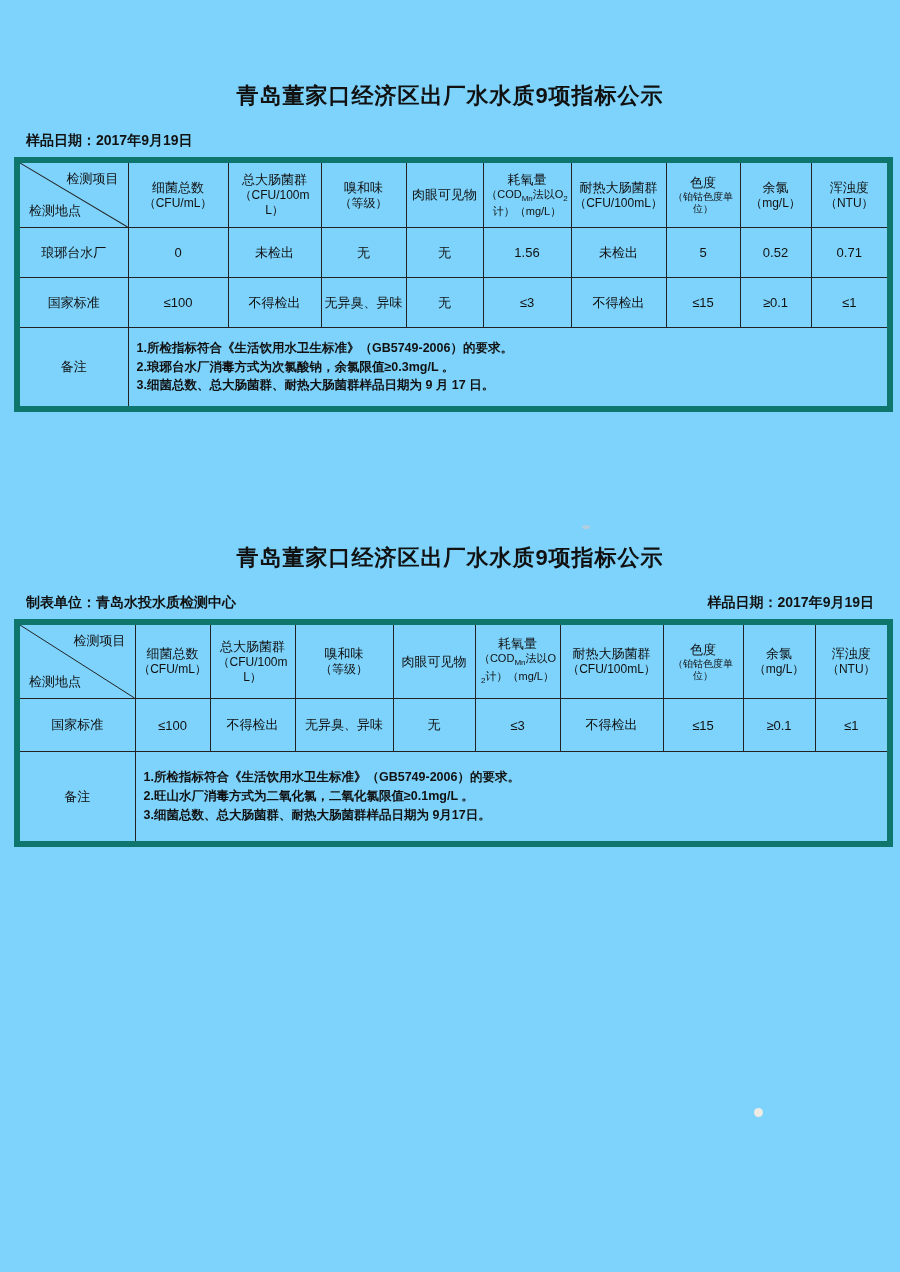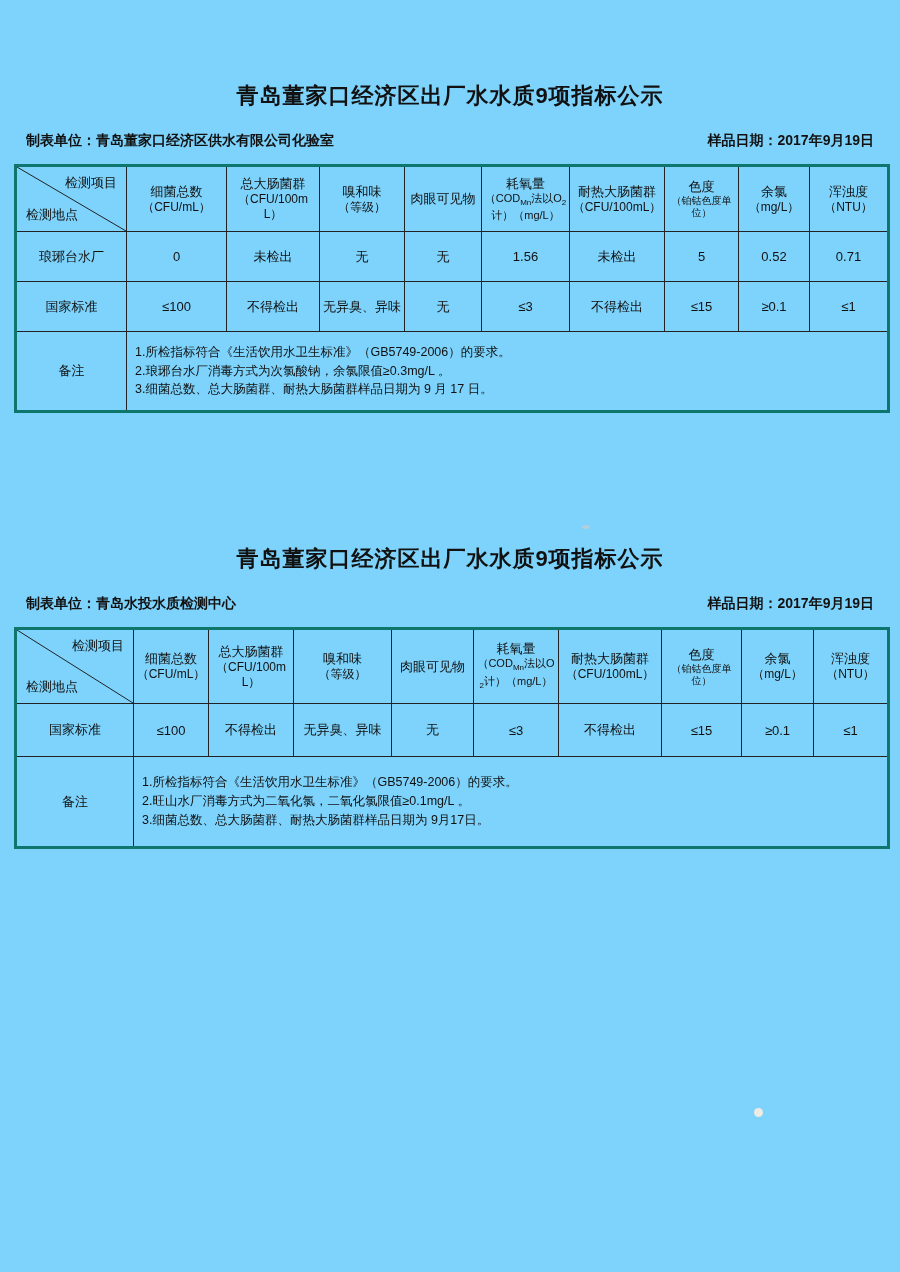--- a/index.html
+++ b/index.html
@@ -26,22 +26,22 @@
     justify-content:space-between;
     margin:24px 26px 0 26px;
     font-size:14px;
     font-weight:bold;
   }
   table.wq {
     border-collapse:collapse;
     table-layout:fixed;
     width:873px;
     margin-left:14px;
-    margin-top:14px;
-    border:3px solid #0f766e;
+    margin-top:7px;
+    border:6px solid #0f766e;
   }
   table.wq td {
     border:1px solid #222;
     text-align:center;
     vertical-align:middle;
     font-size:13px;
     padding:1px 2px;
     word-break:break-all;
   }
   .t1 .head-row td { height:62px; }
@@ -57,20 +57,21 @@
   .head-row td:nth-child(8) .l2 { font-size:10px; line-height:12px; }
   .corner-cell { position:relative; padding:0; }
   .corner-cell svg { position:absolute; left:0; top:0; width:100%; height:100%; }
   .corner-top { position:absolute; top:7px; right:9px; font-size:13px; }
   .corner-bottom { position:absolute; bottom:7px; left:9px; font-size:13px; }
   .remarks-cell {
     text-align:left !important;
     padding:4px 8px !important;
     font-size:12.5px !important;
     line-height:1.5;
+    font-weight:bold;
   }
   .sign-row {
     position:relative;
     height:20px;
     font-size:14px;
     font-weight:bold;
   }
   #sign-1 { margin-top:18px; }
   #sign-2 { margin-top:34px; }
   .sign-item { position:absolute; top:0; white-space:pre; }
@@ -85,21 +86,20 @@
   #artifact-2 { left:754px; top:1108px; width:9px; height:9px; background:#edebe3; }
 </style>
 </head>
 <body>
 
 <div class="sheet">
 
   <h1 class="report-title" id="title-1">青岛董家口经济区出厂水水质9项指标公示</h1>
 
   <div class="meta-row">
-    <span>制表单位：青岛董家口经济区供水有限公司化验室</span>
     <span>样品日期：2017年9月19日</span>
   </div>
 
   <table class="wq t1">
     <colgroup>
       <col style="width:111px">
         <col style="width:100px">
         <col style="width:93px">
         <col style="width:85px">
         <col style="width:77px">

